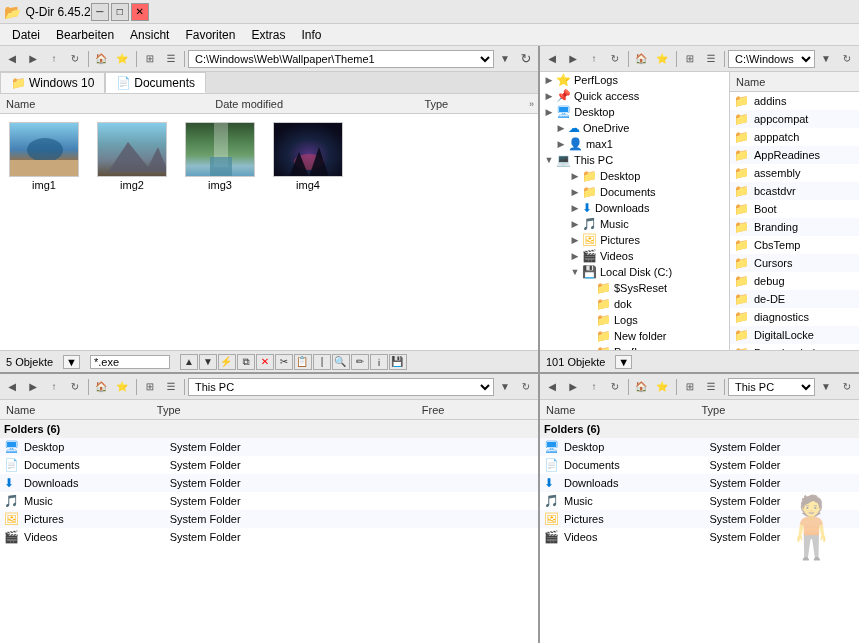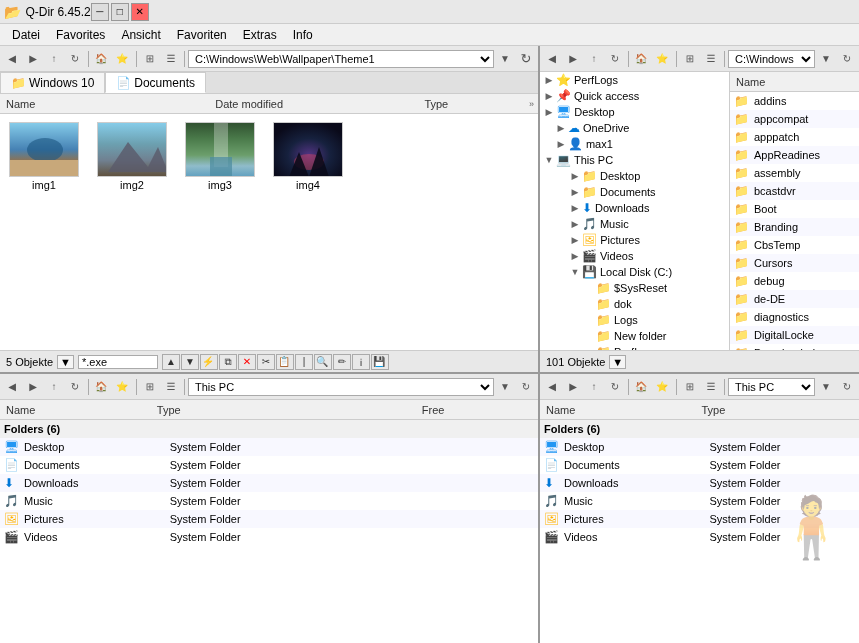--- a/index.html
+++ b/index.html
@@ -57,21 +57,21 @@
     .thumb-cave { background: linear-gradient(135deg, #1a1a2e 0%, #16213e 30%, #0f3460 50%, #533483 70%, #e94560 90%); }
     
     
     .list-item { display: flex; align-items: center; padding: 1px 4px; height: 18px; cursor: pointer; }
     .list-item:nth-child(even) { background: #f8f8ff; }
     .list-icon { margin-right: 4px; font-size: 12px; width: 16px; }
     .list-label { flex: 1; font-size: 11px; overflow: hidden; text-overflow: ellipsis; white-space: nowrap; }
     .list-col { font-size: 11px; overflow: hidden; white-space: nowrap; }
     
     
-    .status-bar { background: #e8e8e8; border-top: 1px solid #ccc; padding: 1px 6px; height: 22px; display: flex; align-items: center; gap: 4px; flex-shrink: 0; }
+    .status-bar { background: #e8e8e8; border-top: 1px solid #ccc; padding: 1px 6px; height: 22px; display: flex; align-items: center; gap: 10px; flex-shrink: 0; }
     .status-text { font-size: 11px; }
     .status-dropdown { font-size: 11px; background: #f5f5f5; border: 1px solid #aaa; padding: 0 2px; cursor: pointer; }
     .status-filter { font-size: 11px; background: white; border: 1px solid #aaa; padding: 0 3px; width: 80px; }
     .status-btns { display: flex; gap: 1px; }
     .status-btn { width: 18px; height: 16px; font-size: 10px; border: 1px solid #aaa; background: #e8e8e8; cursor: pointer; display: flex; align-items: center; justify-content: center; color: #333; }
     
     
     .right-tree { width: 190px; border-right: none; }
     
     
@@ -103,21 +103,21 @@
   <span style="font-size:12px;">Q-Dir 6.45.2</span>
   <div style="display:flex; gap:2px;">
     <button class="title-bar-btn">─</button>
     <button class="title-bar-btn">□</button>
     <button class="title-bar-btn" style="background:#ff6666;">✕</button>
   </div>
 </div>
 
 <div class="menu-bar">
   <span class="menu-item">Datei</span>
-  <span class="menu-item">Favorites</span>
+  <span class="menu-item">Bearbeiten</span>
   <span class="menu-item">Ansicht</span>
   <span class="menu-item">Favoriten</span>
   <span class="menu-item">Extras</span>
   <span class="menu-item">Info</span>
 </div>
 
 <div class="main-content">
 
   <div class="top-panes">
 

